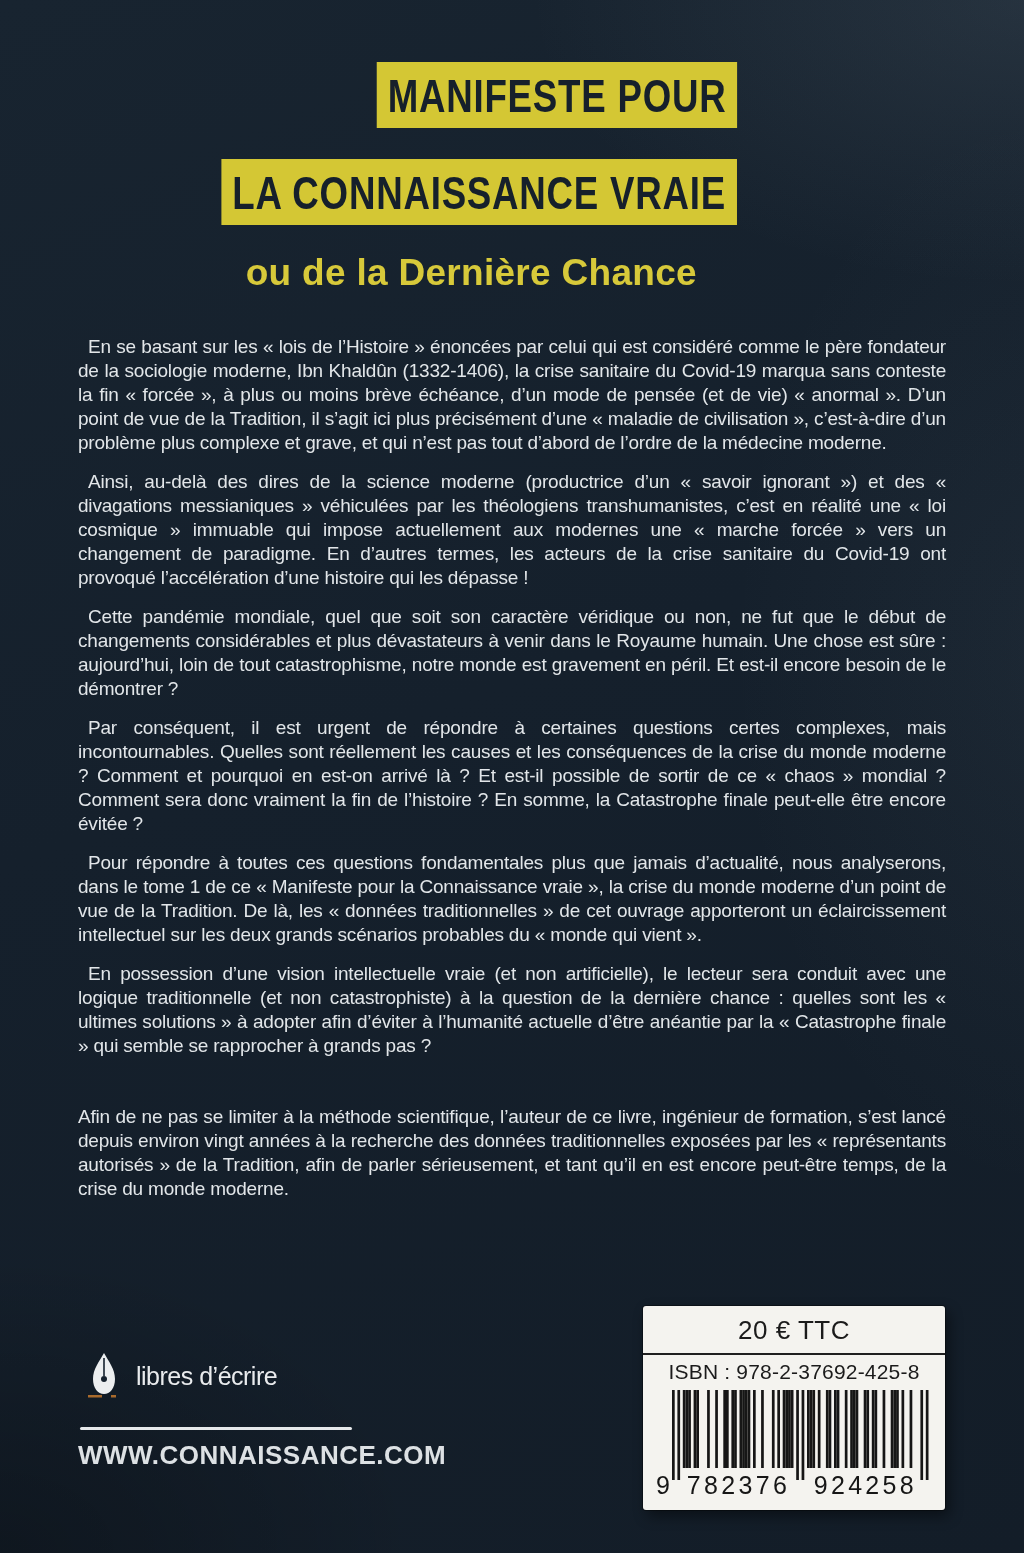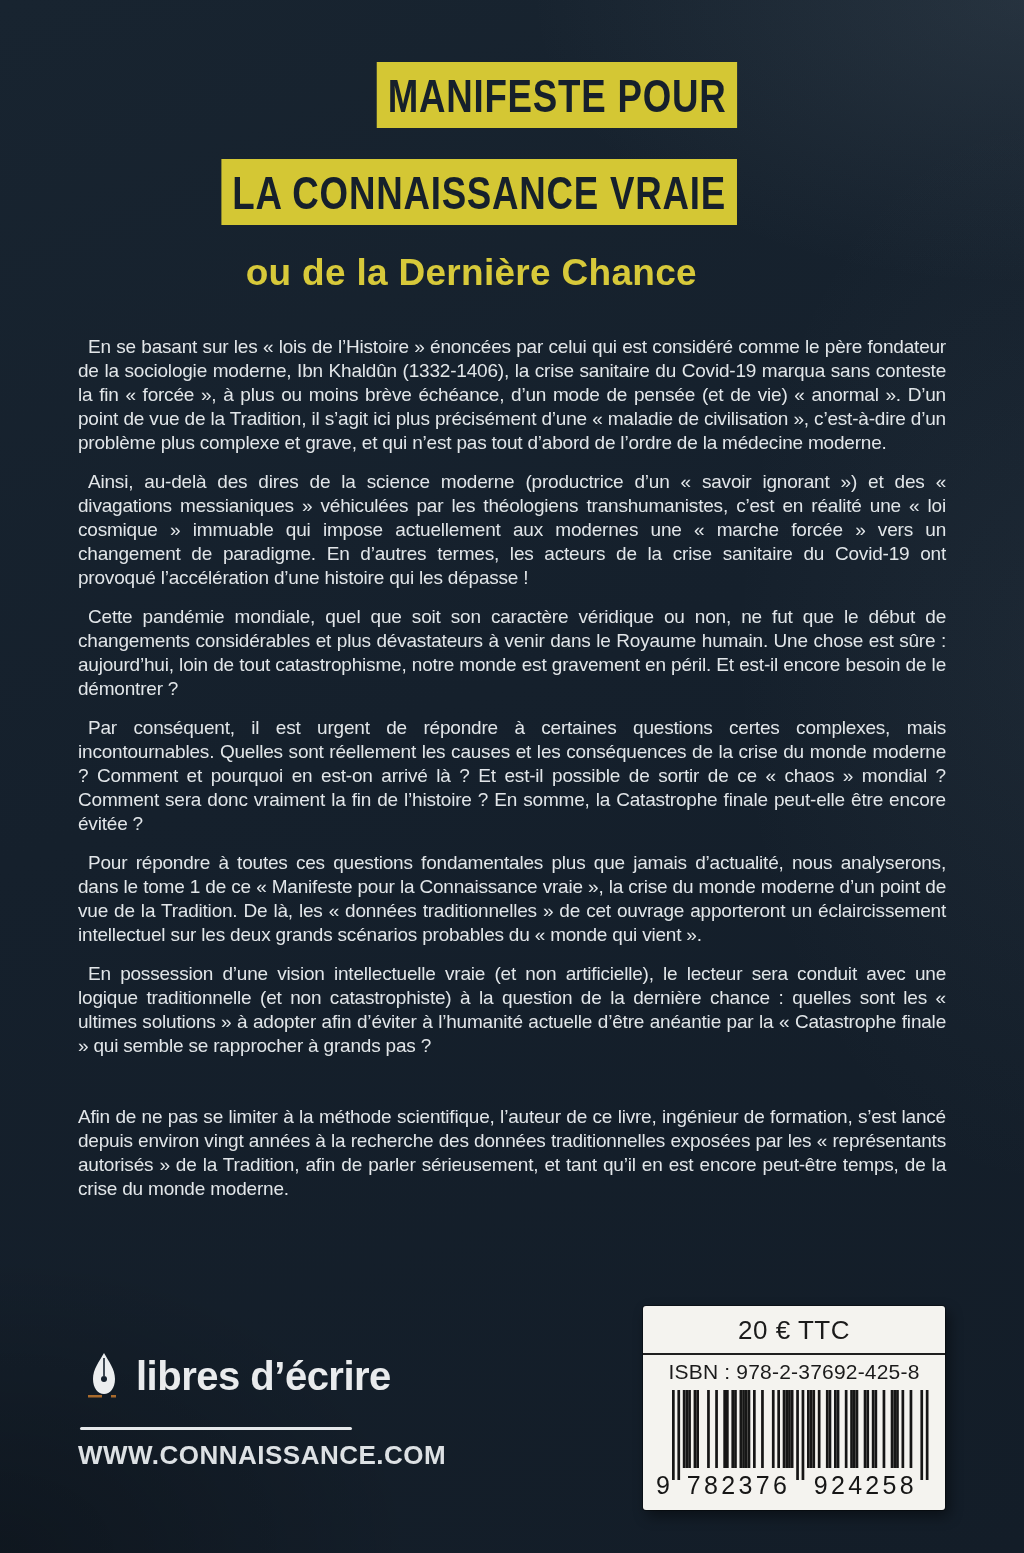--- a/index.html
+++ b/index.html
@@ -43,21 +43,21 @@
     margin-top:47px;margin-bottom:0;
     text-indent:0;
   }
   
   .logo{
     position:absolute;left:84px;top:1352px;
     display:flex;align-items:center;gap:12px;color:#e9ebed;
   }
   .logo .nib{width:40px;height:48px;flex:0 0 auto;}
   .logo .logo-text{
-    font-size:40px;font-weight:bold;letter-spacing:-0.5px;white-space:nowrap;text-align:center;
+    font-size:25px;font-weight:normal;letter-spacing:-0.5px;white-space:nowrap;text-align:center;
   }
   .logo-divider{
     position:absolute;left:80px;top:1427px;width:272px;height:3px;
     background:#e6e9eb;border-radius:2px;
   }
   .website{
     position:absolute;left:78px;top:1440px;
     font-size:26px;font-weight:bold;color:#dde1e4;letter-spacing:0.5px;white-space:nowrap;
   }
   

